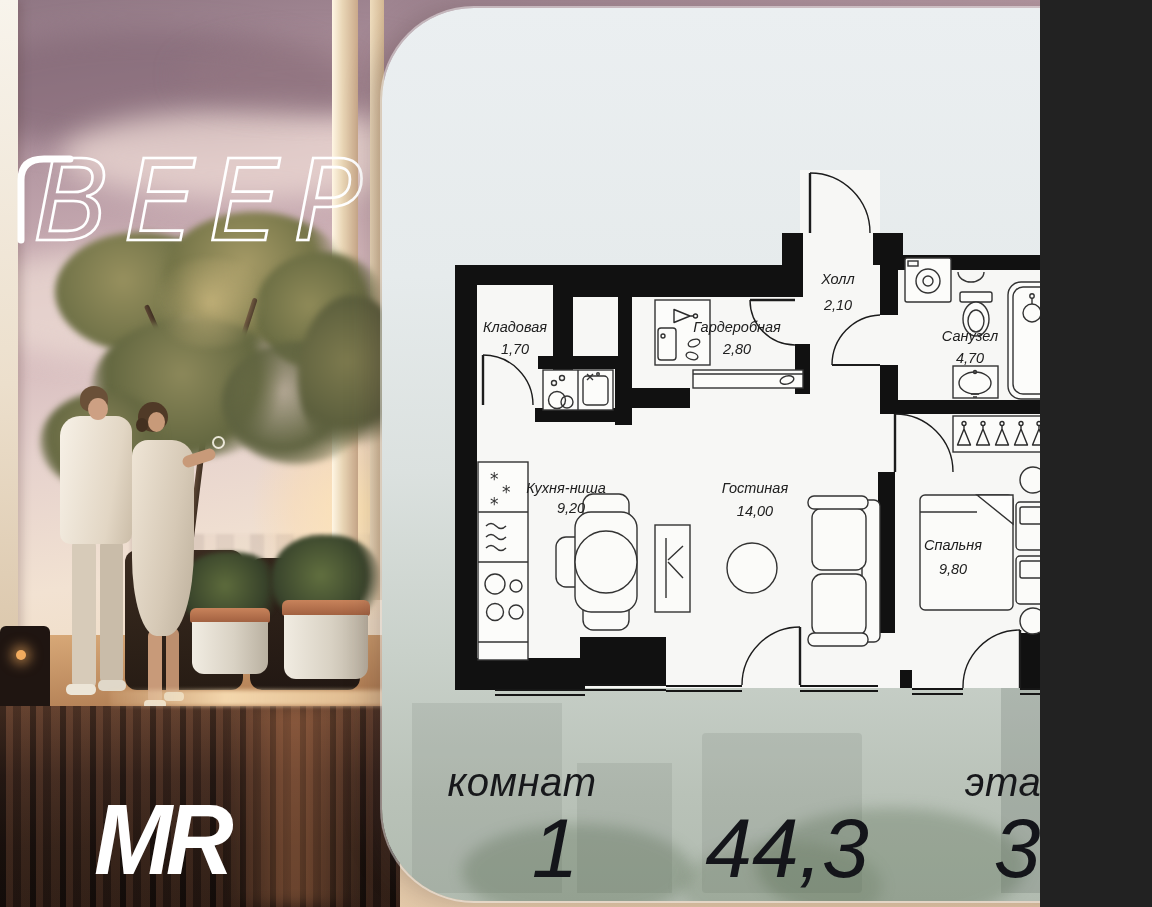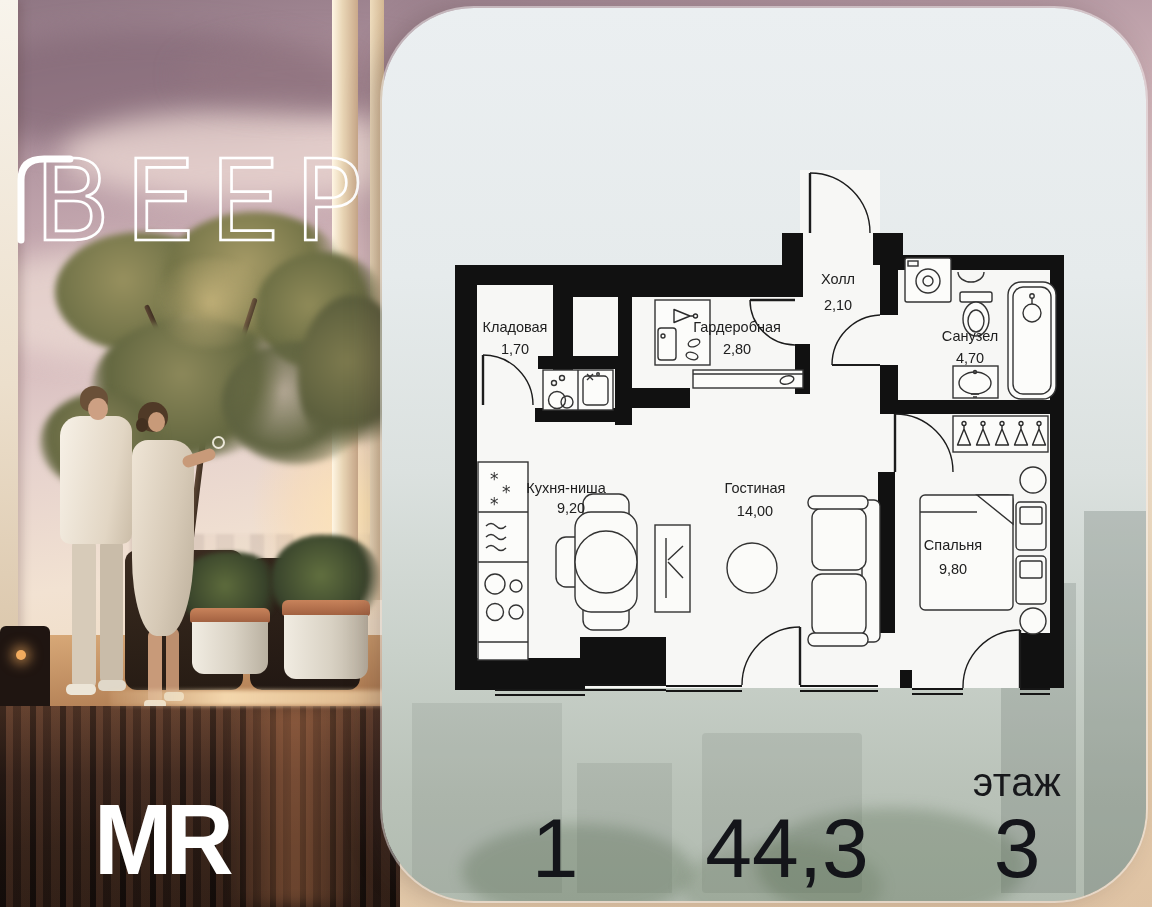--- a/index.html
+++ b/index.html
@@ -1,17 +1,17 @@
 <!DOCTYPE html>
 <html><head>
 <meta charset="utf-8">
 <style>
   html,body{margin:0;padding:0;background:#222;}
-  #stage{position:relative;width:1152px;height:907px;overflow:hidden;
-         font-family:"Liberation Sans",sans-serif;background:#c9b2b6;}
+  #stage{position:relative;width:1040px;height:907px;overflow:hidden;
+         font-family:"Liberation Sans",sans-serif;background:#c9b2b6;font-style:italic;}
   .abs{position:absolute;}
 
   
   #sky{left:0;top:0;width:1152px;height:907px;
     background:linear-gradient(170deg,#8f7683 0%,#b195a0 14%,#d0b3b8 28%,
       #e6d2cd 42%,#f2e2d2 54%,#efdcc2 66%,#e8cfae 78%,#dfc3a4 100%);}
   .cloud{border-radius:50%;filter:blur(14px);}
   #cl1{left:-60px;top:30px;width:420px;height:120px;background:rgba(122,95,110,.55);}
   #cl2{left:60px;top:110px;width:380px;height:90px;background:rgba(235,215,210,.8);}
   #cl3{left:-40px;top:250px;width:300px;height:110px;background:rgba(240,225,215,.65);}
@@ -399,18 +399,19 @@
         <text x="520" y="203">4,70</text>
         <text x="116" y="333">Кухня-ниша</text>
         <text x="121" y="353">9,20</text>
         <text x="305" y="333">Гостиная</text>
         <text x="305" y="356">14,00</text>
         <text x="503" y="390">Спальня</text>
         <text x="503" y="414">9,80</text>
       </g>
     </svg>
 
+    <div id="lab1" class="stat-label">комнат</div>
     <div id="lab3" class="stat-label">этаж</div>
     <div id="val1" class="stat-value">1</div>
     <div id="val2" class="stat-value">44,3</div>
     <div id="val3" class="stat-value">3</div>
   </div>
 </div>
 
 </body></html>

